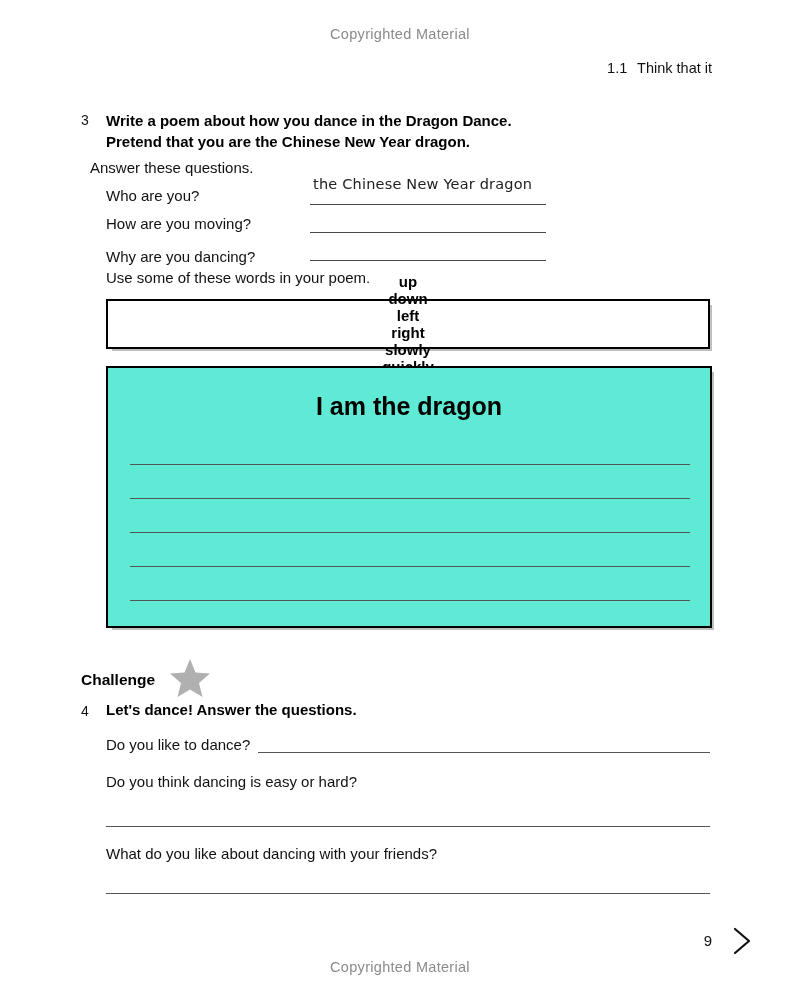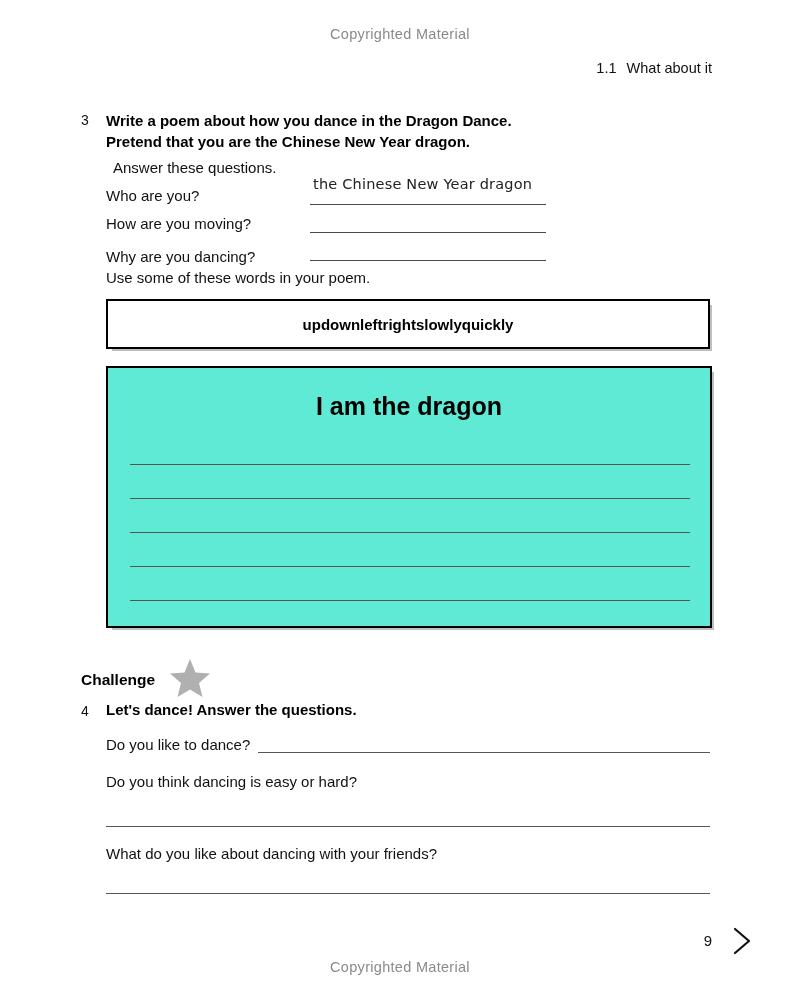--- a/index.html
+++ b/index.html
@@ -67,21 +67,21 @@
     left: 106px;
     top: 110px;
     font-size: 15px;
     font-weight: bold;
     line-height: 21px;
     color: #000;
     width: 560px;
   }
   .q3-answer-these {
     position: absolute;
-    left: 113px;
+    left: 90px;
     top: 159px;
     font-size: 15px;
     color: #111;
   }
 
   .qrow {
     position: absolute;
     left: 106px;
     font-size: 15px;
     color: #111;
@@ -132,20 +132,21 @@
     position: absolute;
     left: 106px;
     top: 299px;
     width: 600px;
     height: 46px;
     border: 2px solid #000;
     background: #fff;
     display: flex;
     align-items: center;
     justify-content: center;
+    flex-direction: column;
   }
   .wordbank .word {
     font-size: 15px;
     font-weight: bold;
     color: #000;
   }
 
   
   .poembox-shadow {
     position: absolute;
@@ -255,21 +256,21 @@
 </style>
 </head>
 <body>
 
 <div class="page">
 
   <div class="watermark-top">Copyrighted Material</div>
 
   <div class="running-head">
     <span class="rh-num">1.1</span>
-    <span>What about it</span>
+    <span>Think that it</span>
   </div>
 
   <div class="q3-num">3</div>
   <div class="q3-title">
     <div>Write a poem about how you dance in the Dragon Dance.</div>
     <div>Pretend that you are the Chinese New Year dragon.</div>
   </div>
   <div class="q3-answer-these">Answer these questions.</div>
 
   <div class="qrow qrow-1">Who are you?</div>

